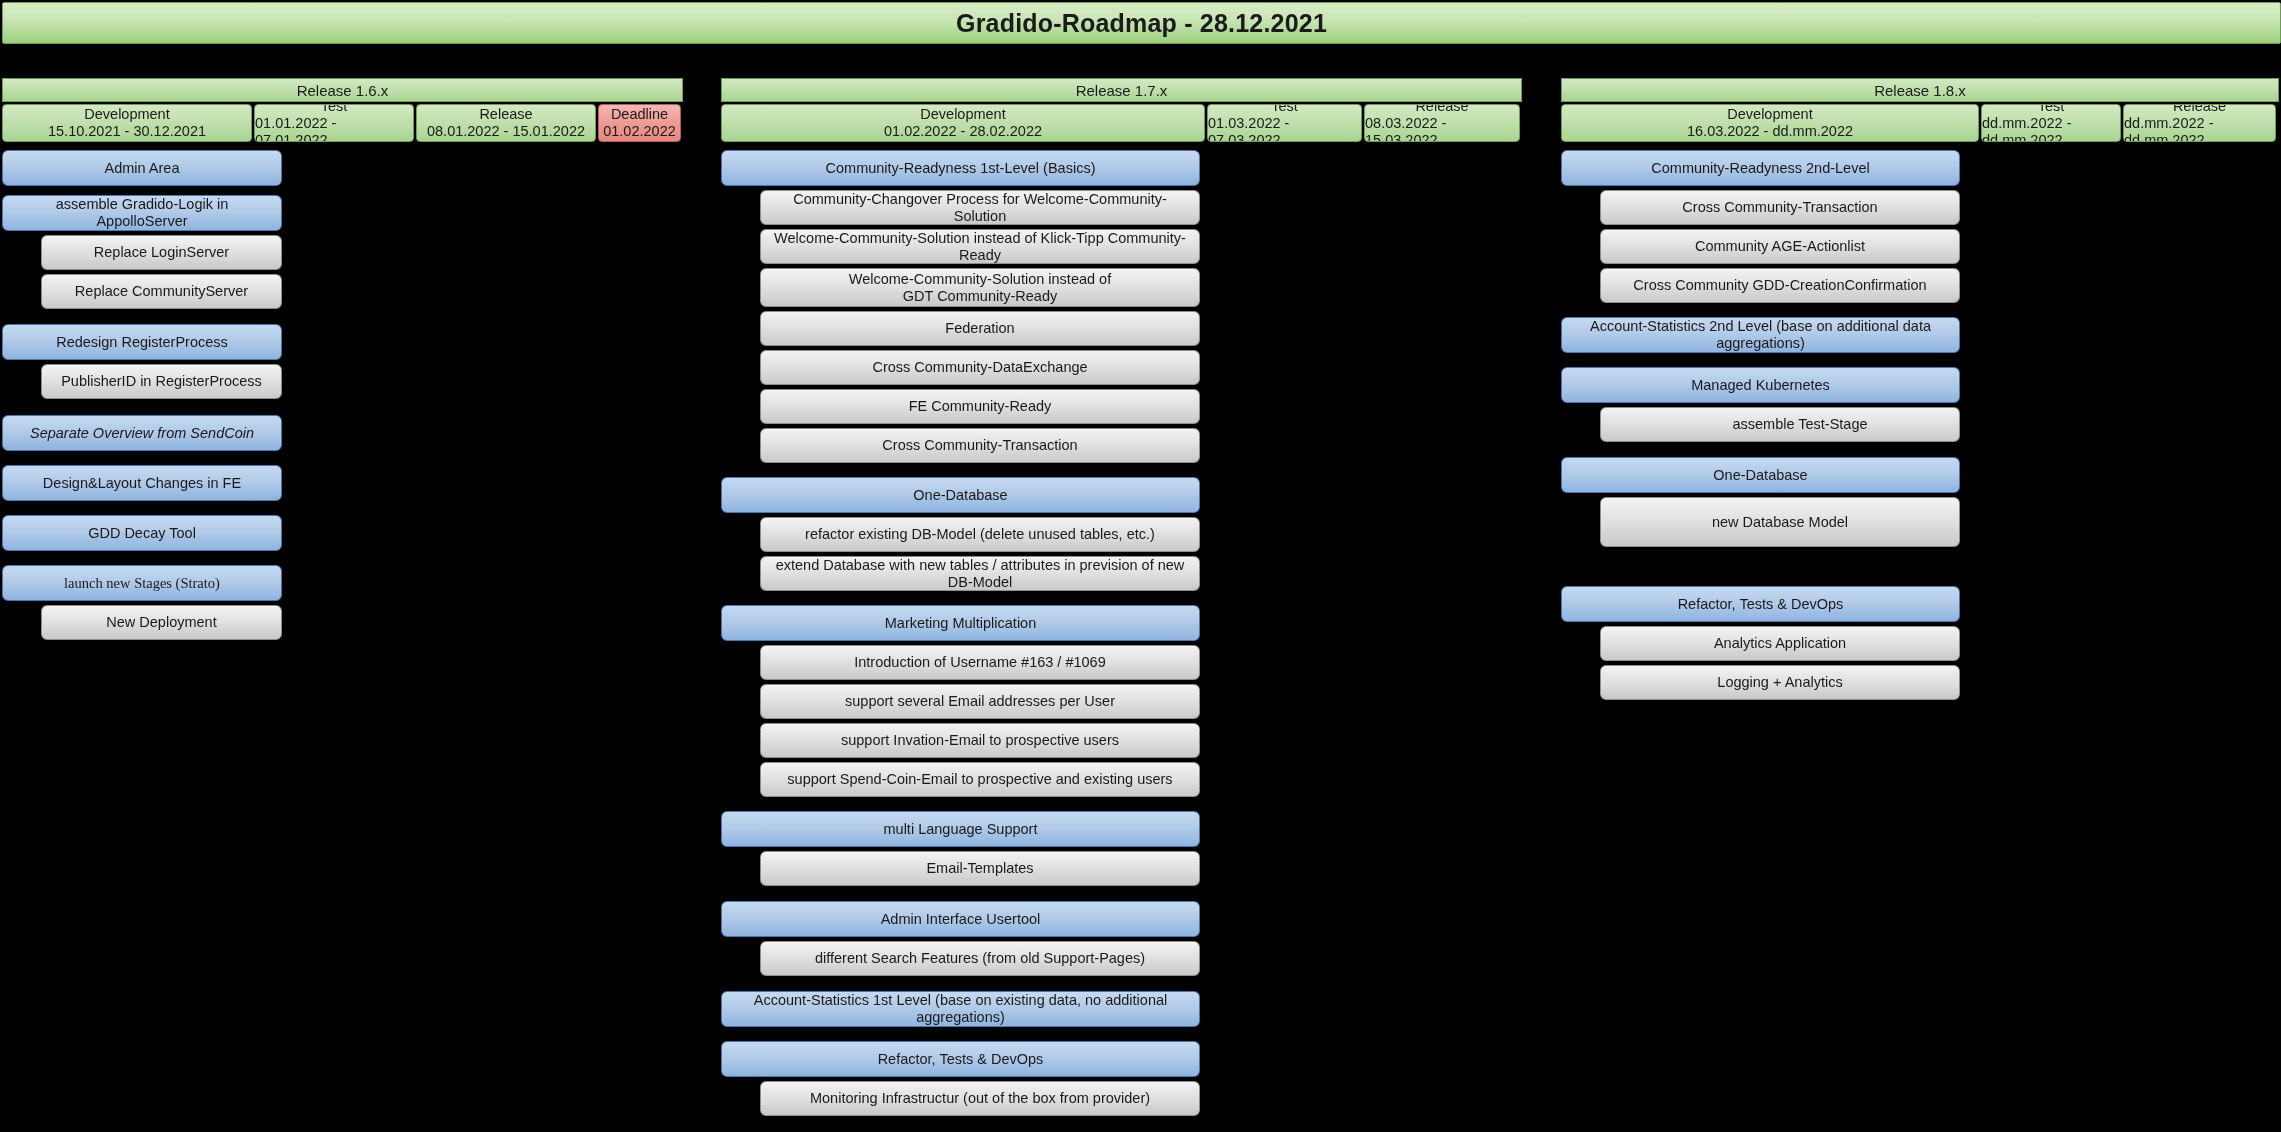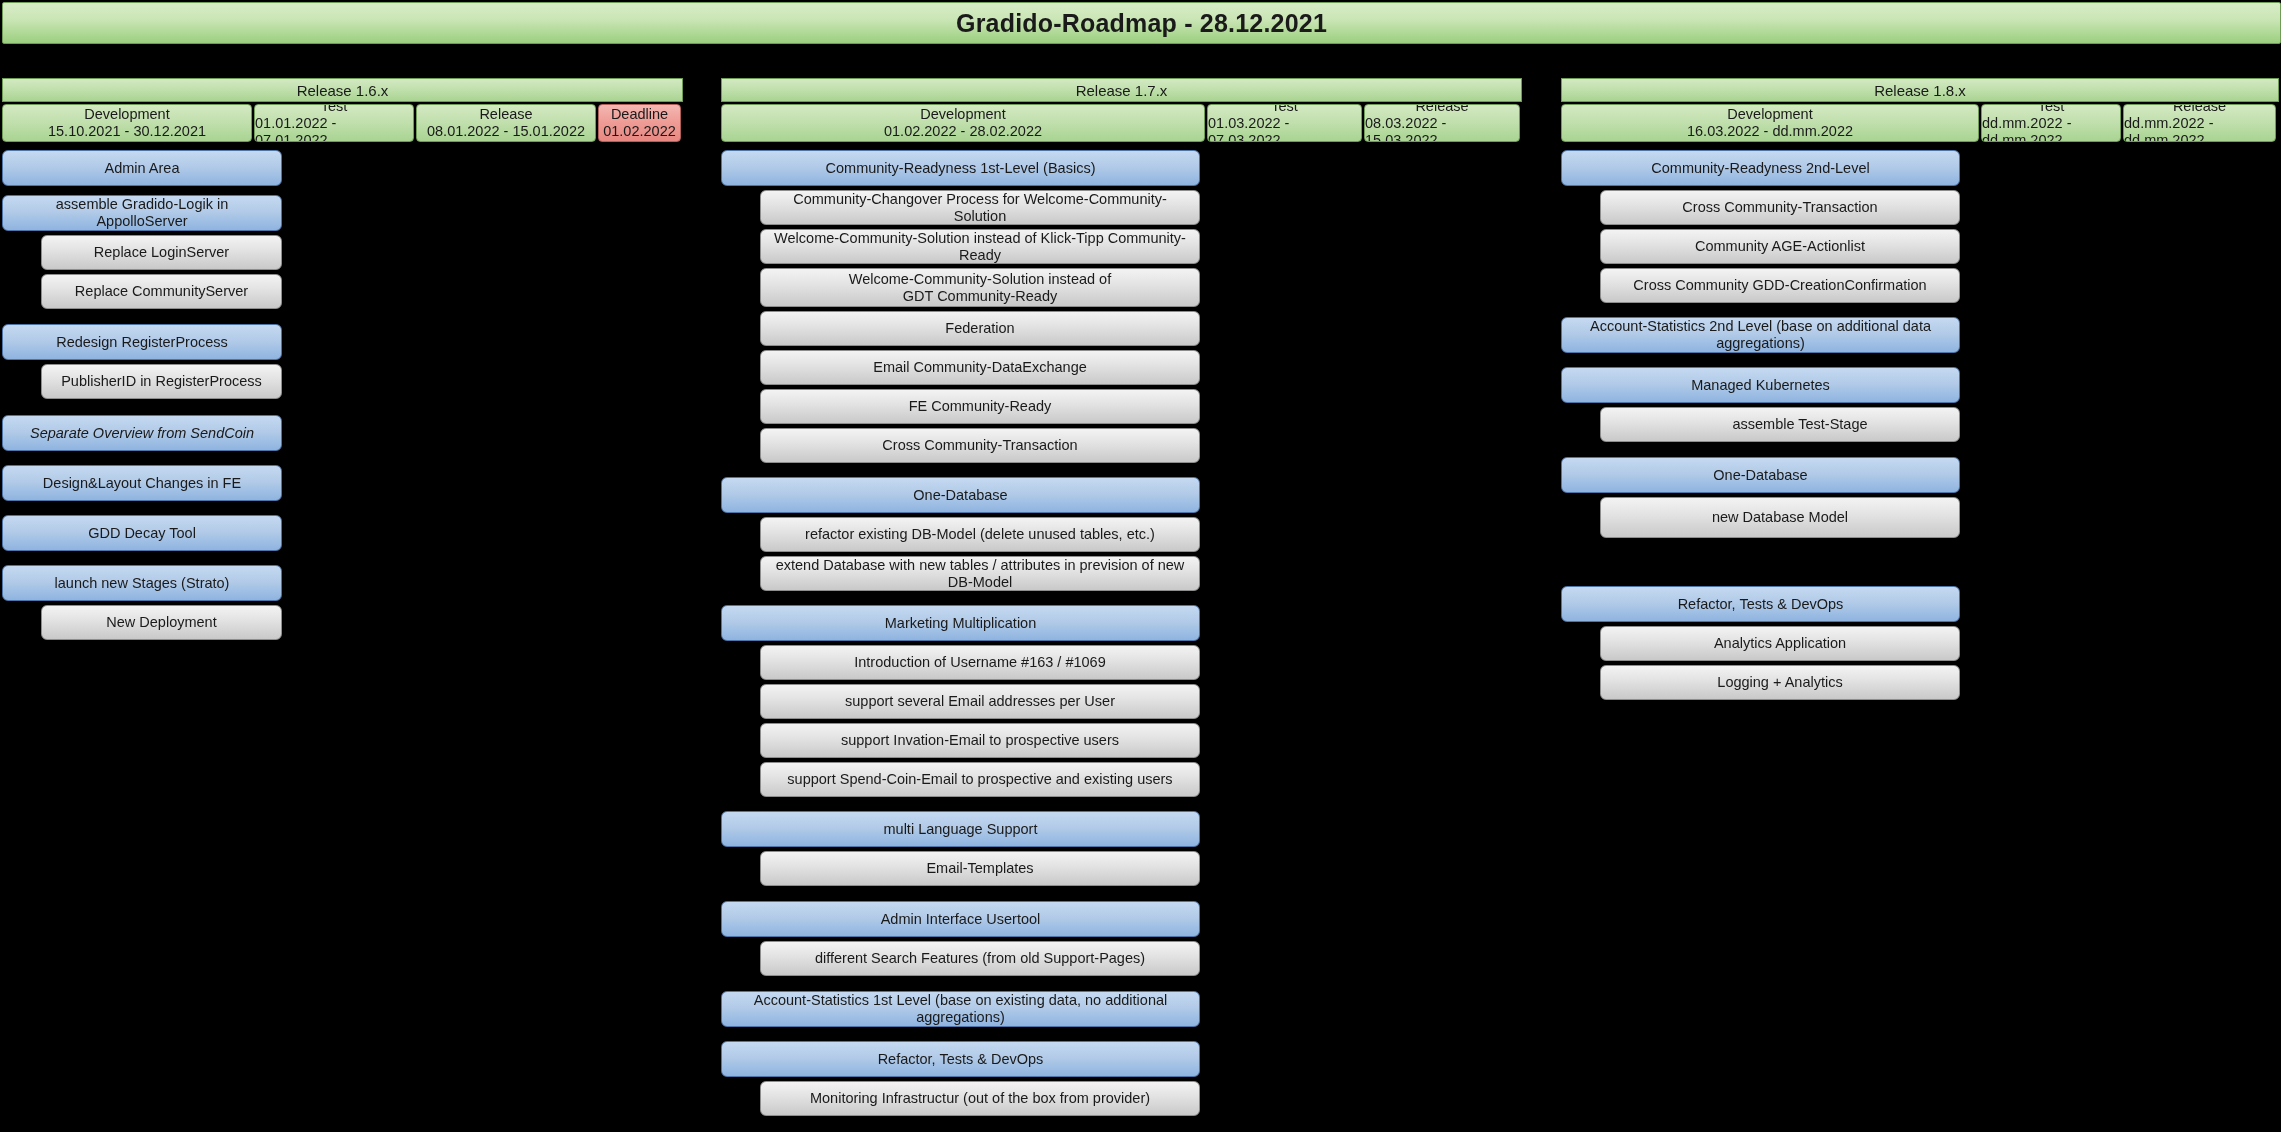--- a/index.html
+++ b/index.html
@@ -118,21 +118,21 @@
       </div>
       <div class="task lvl0" style="position: absolute; left: 0px; top: 265px; width: 280px; height: 36px; font-style: italic;">
         <span class="label">Separate Overview from SendCoin</span>
       </div>
       <div class="task lvl0" style="position: absolute; left: 0px; top: 315px; width: 280px; height: 36px;">
         <span class="label">Design&amp;Layout Changes in FE</span>
       </div>
       <div class="task lvl0" style="position: absolute; left: 0px; top: 365px; width: 280px; height: 36px;">
         <span class="label">GDD Decay Tool</span>
       </div>
-      <div class="task lvl0" style="position: absolute; left: 0px; top: 415px; width: 280px; height: 36px;">
+      <div class="task lvl0" style="position: absolute; left: 0px; top: 415px; width: 280px; height: 36px; font-family: Liberation Serif, serif;">
         <span class="label">launch new Stages (Strato)</span>
       </div>
       <div class="task lvl1" style="position: absolute; left: 39px; top: 455px; width: 241px; height: 35px;">
         <span class="label">New Deployment</span>
       </div>
     </div>
   </div>
 <div class="column" id="col-1">
     <div class="release-title">Release 1.7.x</div>
     <div class="phase-row">
@@ -160,21 +160,21 @@
         <span class="label">Welcome-Community-Solution instead of Klick-Tipp Community-Ready</span>
       </div>
       <div class="task lvl1" style="position: absolute; left: 39px; top: 118px; width: 440px; height: 39px;">
         <span class="label">Welcome-Community-Solution instead of
 GDT Community-Ready</span>
       </div>
       <div class="task lvl1" style="position: absolute; left: 39px; top: 161px; width: 440px; height: 35px;">
         <span class="label">Federation</span>
       </div>
       <div class="task lvl1" style="position: absolute; left: 39px; top: 200px; width: 440px; height: 35px;">
-        <span class="label">Email Community-DataExchange</span>
+        <span class="label">Cross Community-DataExchange</span>
       </div>
       <div class="task lvl1" style="position: absolute; left: 39px; top: 239px; width: 440px; height: 35px;">
         <span class="label">FE Community-Ready</span>
       </div>
       <div class="task lvl1" style="position: absolute; left: 39px; top: 278px; width: 440px; height: 35px;">
         <span class="label">Cross Community-Transaction</span>
       </div>
       <div class="task lvl0" style="position: absolute; left: 0px; top: 327px; width: 479px; height: 36px;">
         <span class="label">One-Database</span>
       </div>
@@ -256,21 +256,21 @@
       </div>
       <div class="task lvl0" style="position: absolute; left: 0px; top: 217px; width: 399px; height: 36px;">
         <span class="label">Managed Kubernetes</span>
       </div>
       <div class="task lvl1" style="position: absolute; left: 39px; top: 257px; width: 360px; height: 35px; padding-left: 48px;">
         <span class="label">assemble Test-Stage</span>
       </div>
       <div class="task lvl0" style="position: absolute; left: 0px; top: 307px; width: 399px; height: 36px;">
         <span class="label">One-Database</span>
       </div>
-      <div class="task lvl1" style="position: absolute; left: 39px; top: 347px; width: 360px; height: 41px;">
+      <div class="task lvl1" style="position: absolute; left: 39px; top: 347px; width: 360px; height: 50px;">
         <span class="label">new Database Model</span>
       </div>
       <div class="task lvl0" style="position: absolute; left: 0px; top: 436px; width: 399px; height: 36px;">
         <span class="label">Refactor, Tests &amp; DevOps</span>
       </div>
       <div class="task lvl1" style="position: absolute; left: 39px; top: 476px; width: 360px; height: 35px;">
         <span class="label">Analytics Application</span>
       </div>
       <div class="task lvl1" style="position: absolute; left: 39px; top: 515px; width: 360px; height: 35px;">
         <span class="label">Logging + Analytics</span>

